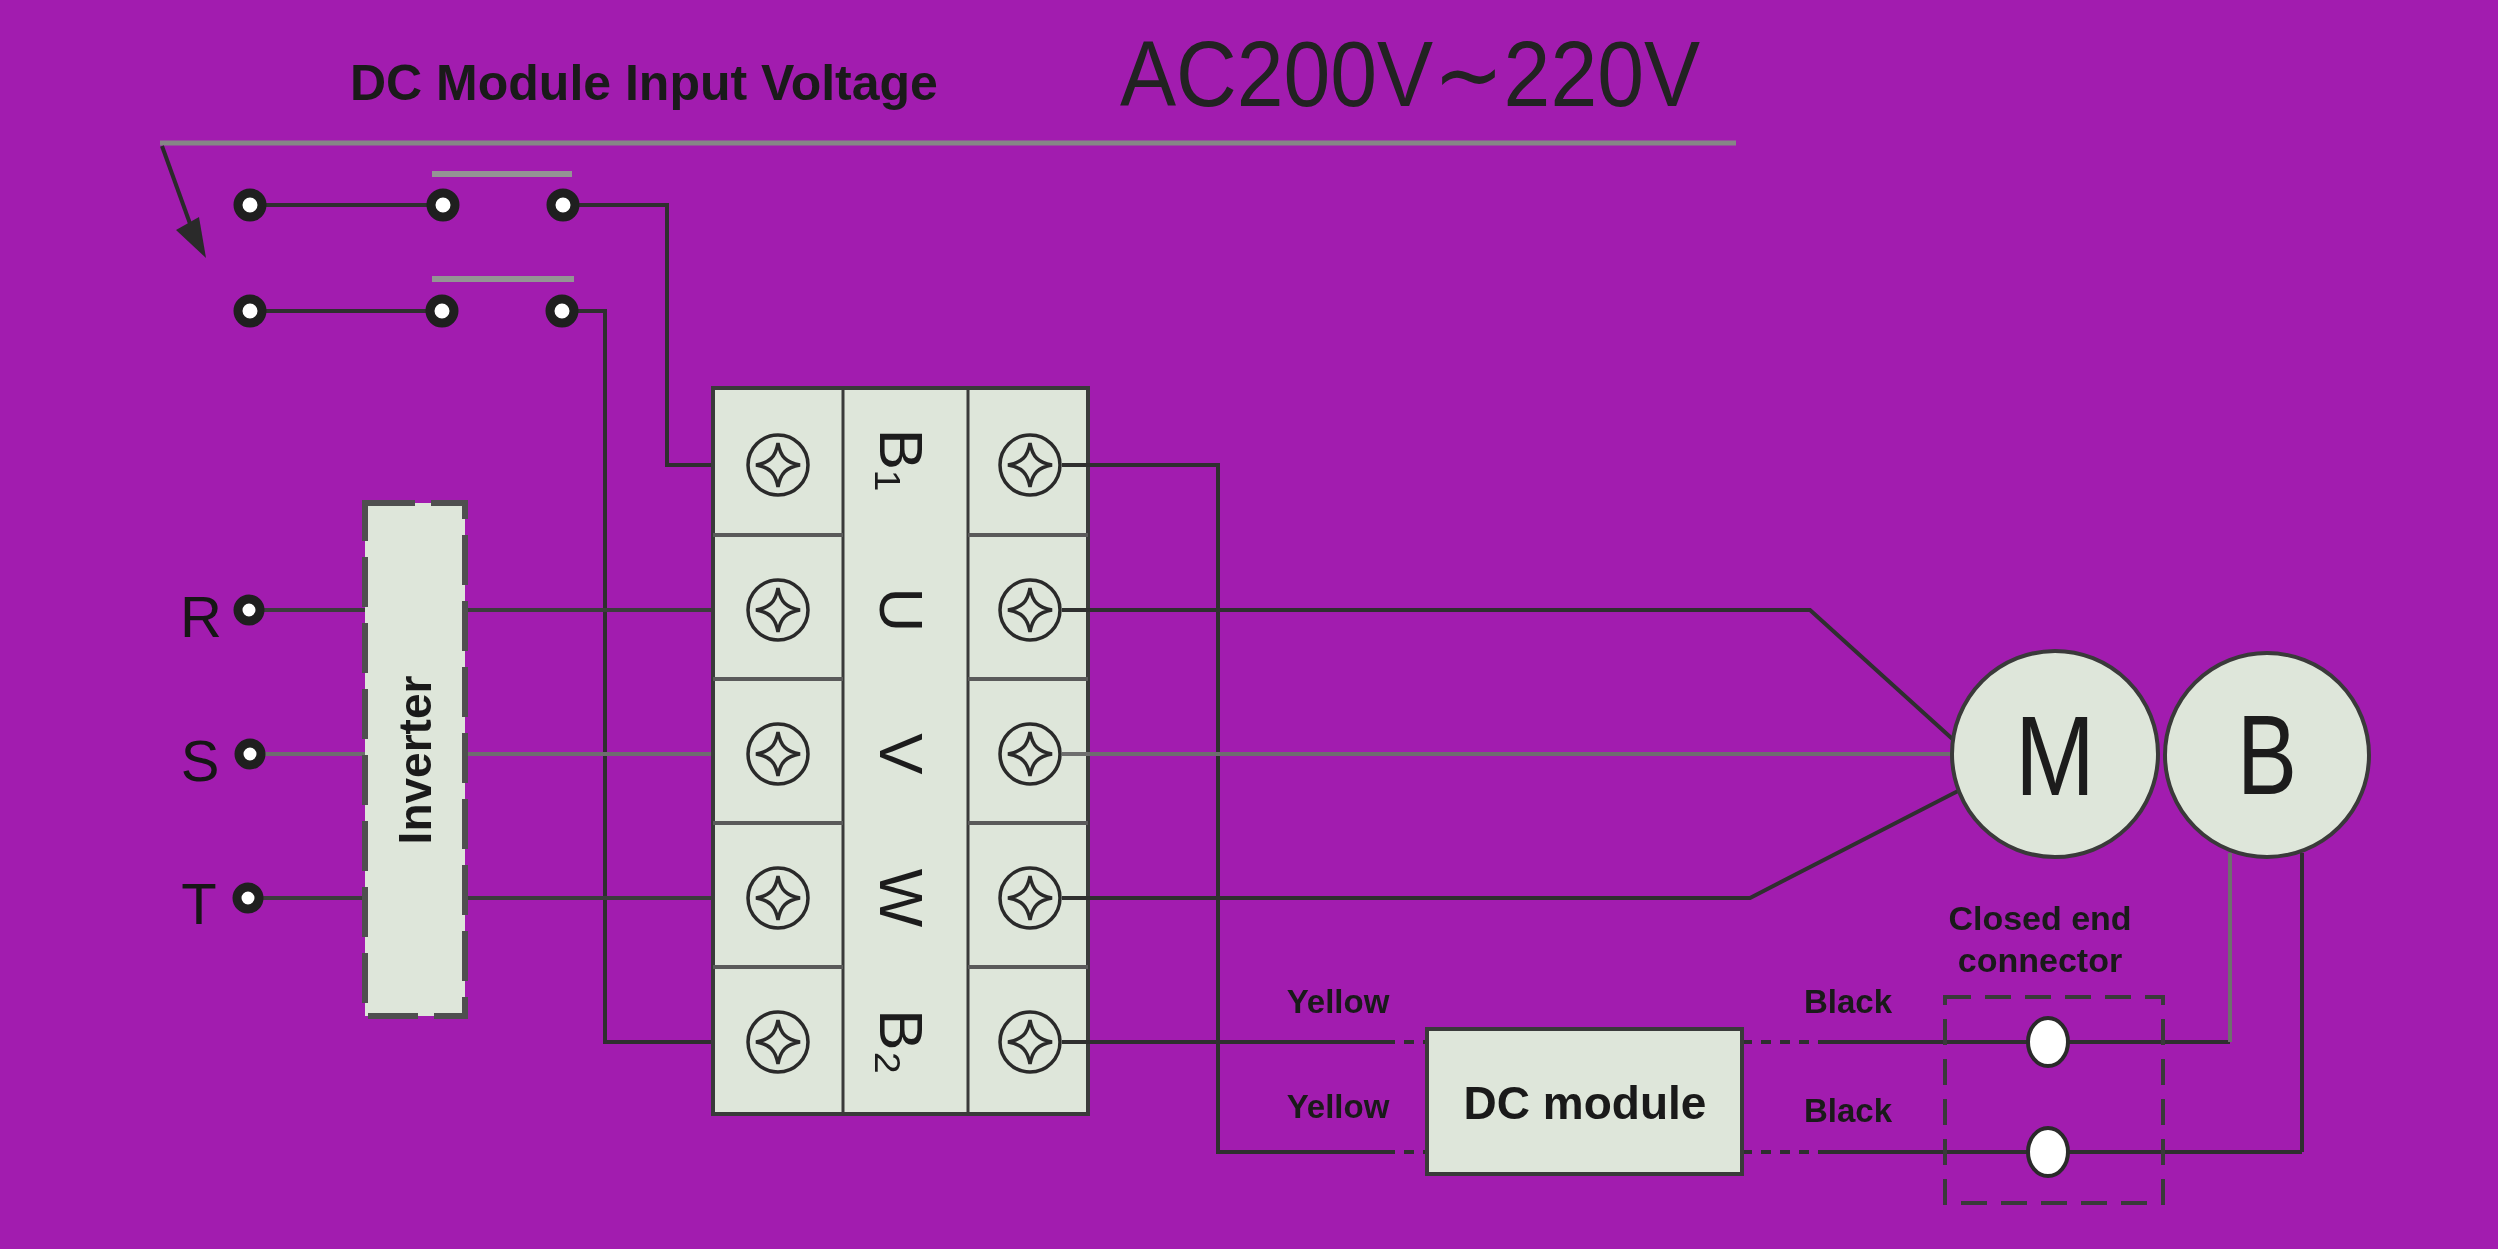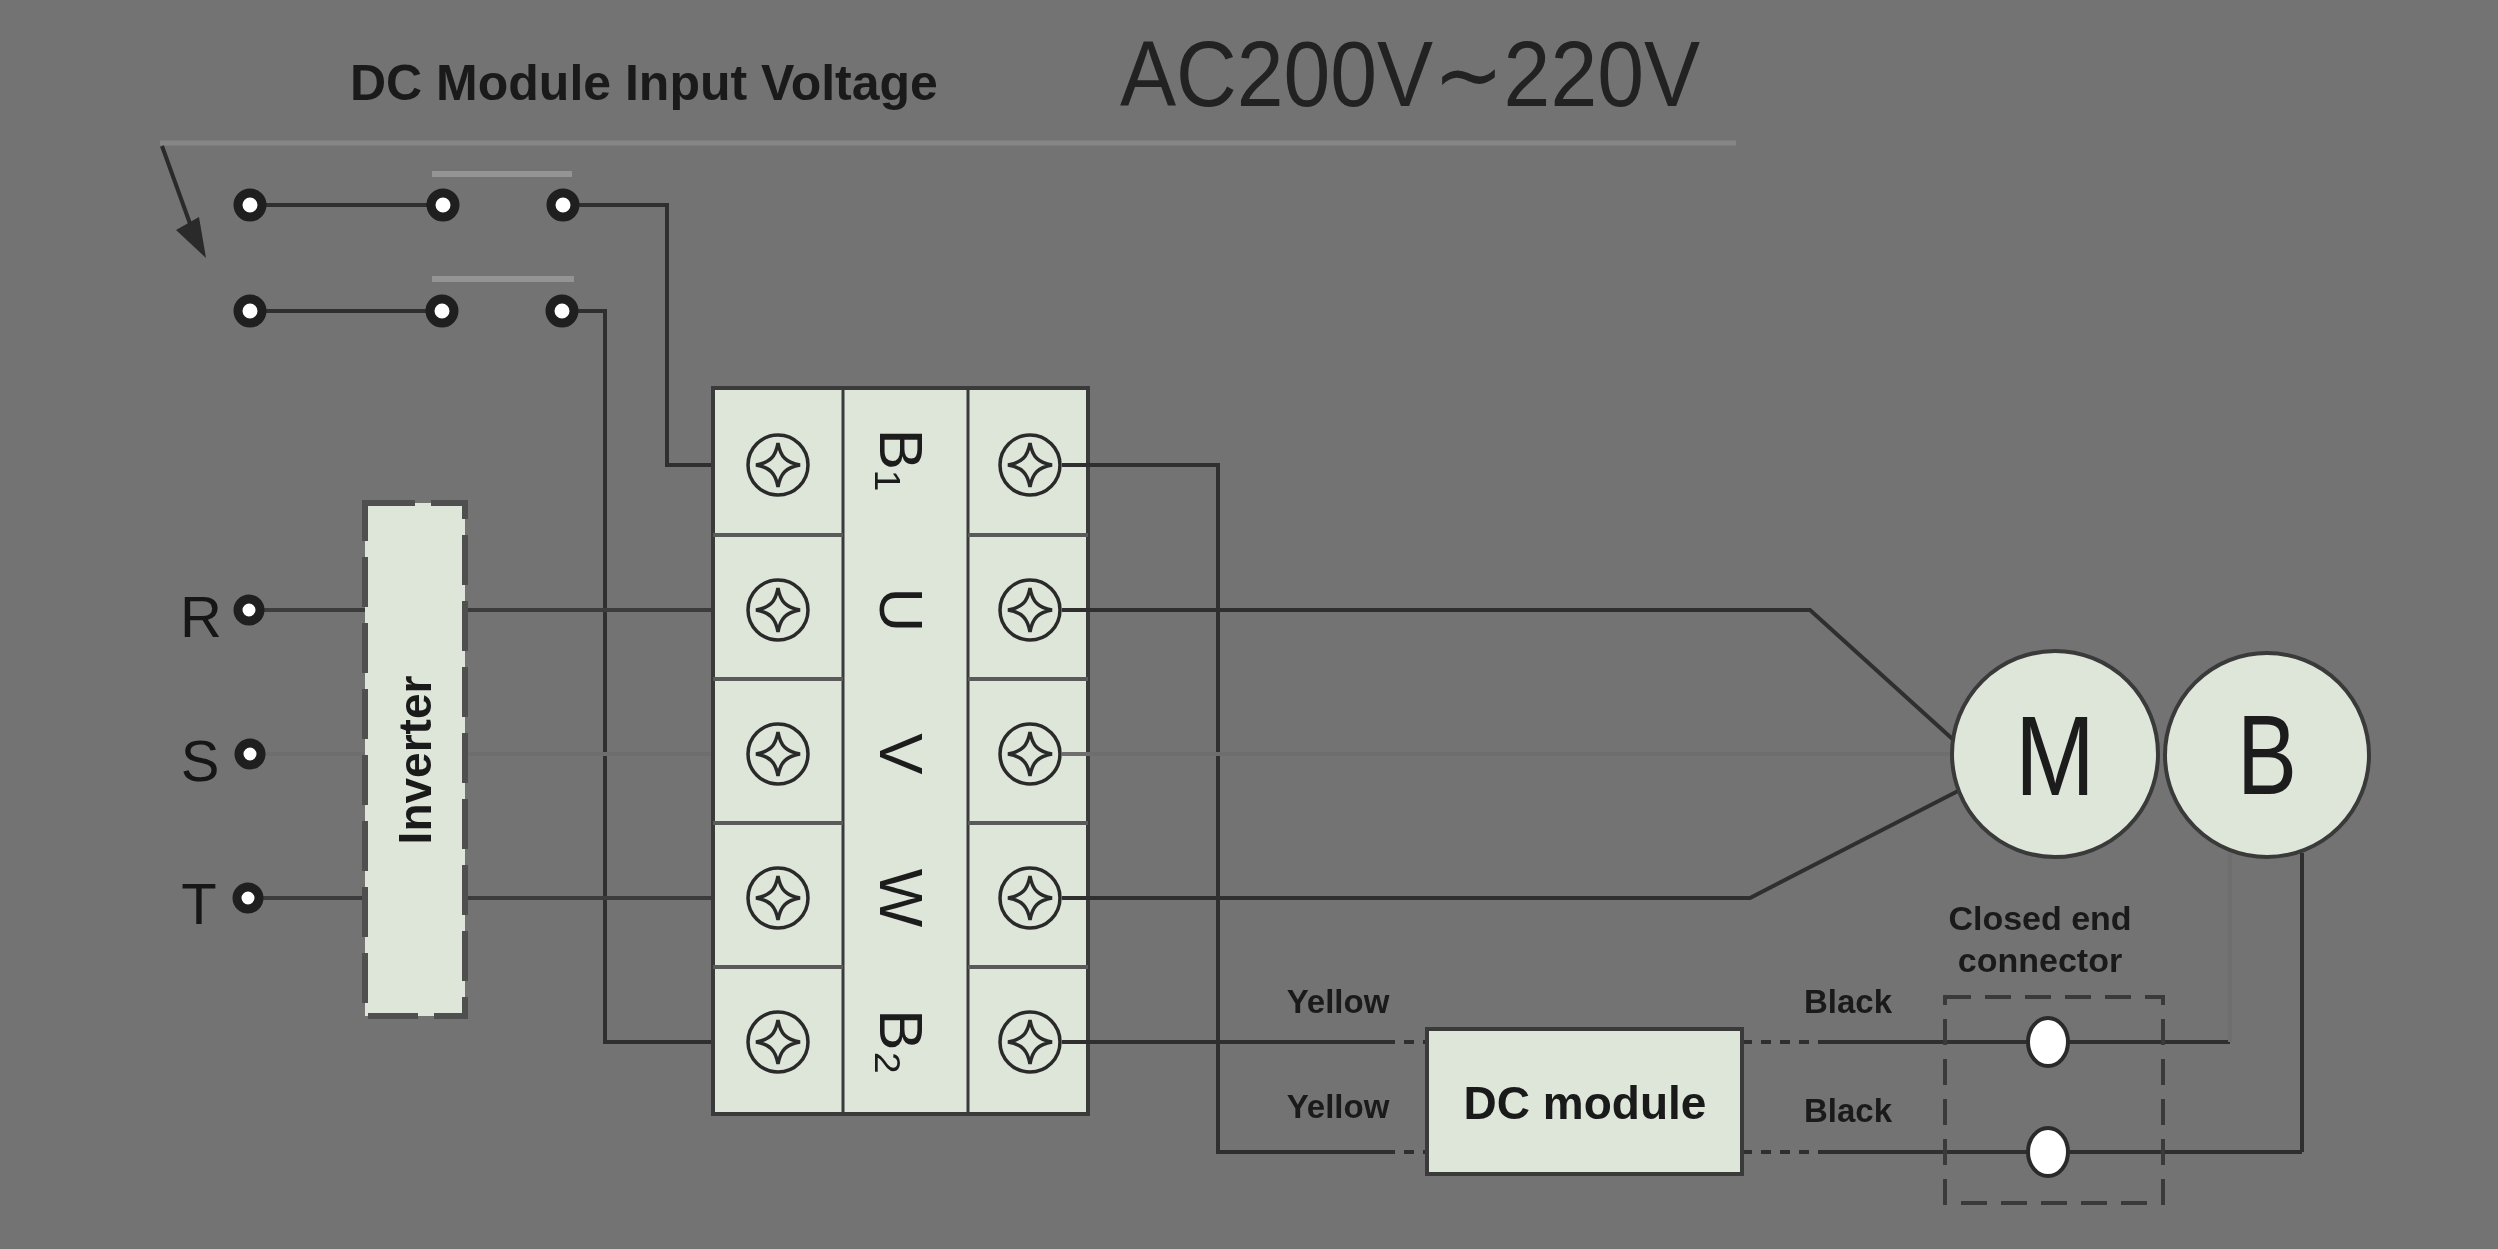--- a/index.html
+++ b/index.html
@@ -1,16 +1,16 @@
 <!DOCTYPE html>
 <html><head>
 <meta charset="utf-8">
 <style>
   html,body{margin:0;padding:0;background:#ffffff;}
-  .stage{position:relative;width:2498px;height:1249px;background:#737373;overflow:hidden;
+  .stage{position:relative;width:2498px;height:1249px;background:#a21caf;overflow:hidden;
          font-family:"Liberation Sans","DejaVu Sans",sans-serif;}
   svg{position:absolute;left:0;top:0;}
   text{fill:#1a1a1a;font-family:"Liberation Sans","DejaVu Sans",sans-serif;}
   .t-title{font-size:50px;font-weight:bold;}
   .t-voltage{font-size:92px;font-weight:400;fill:#222;}
   .t-term{font-size:58px;font-weight:400;fill:#161616;}
   .t-block{font-size:62px;font-weight:400;fill:#1c1c1c;}
   .t-bold-sm{font-size:33px;font-weight:bold;}
   .t-conn{font-size:34px;font-weight:bold;}
   .t-inv{font-size:46px;font-weight:bold;}

